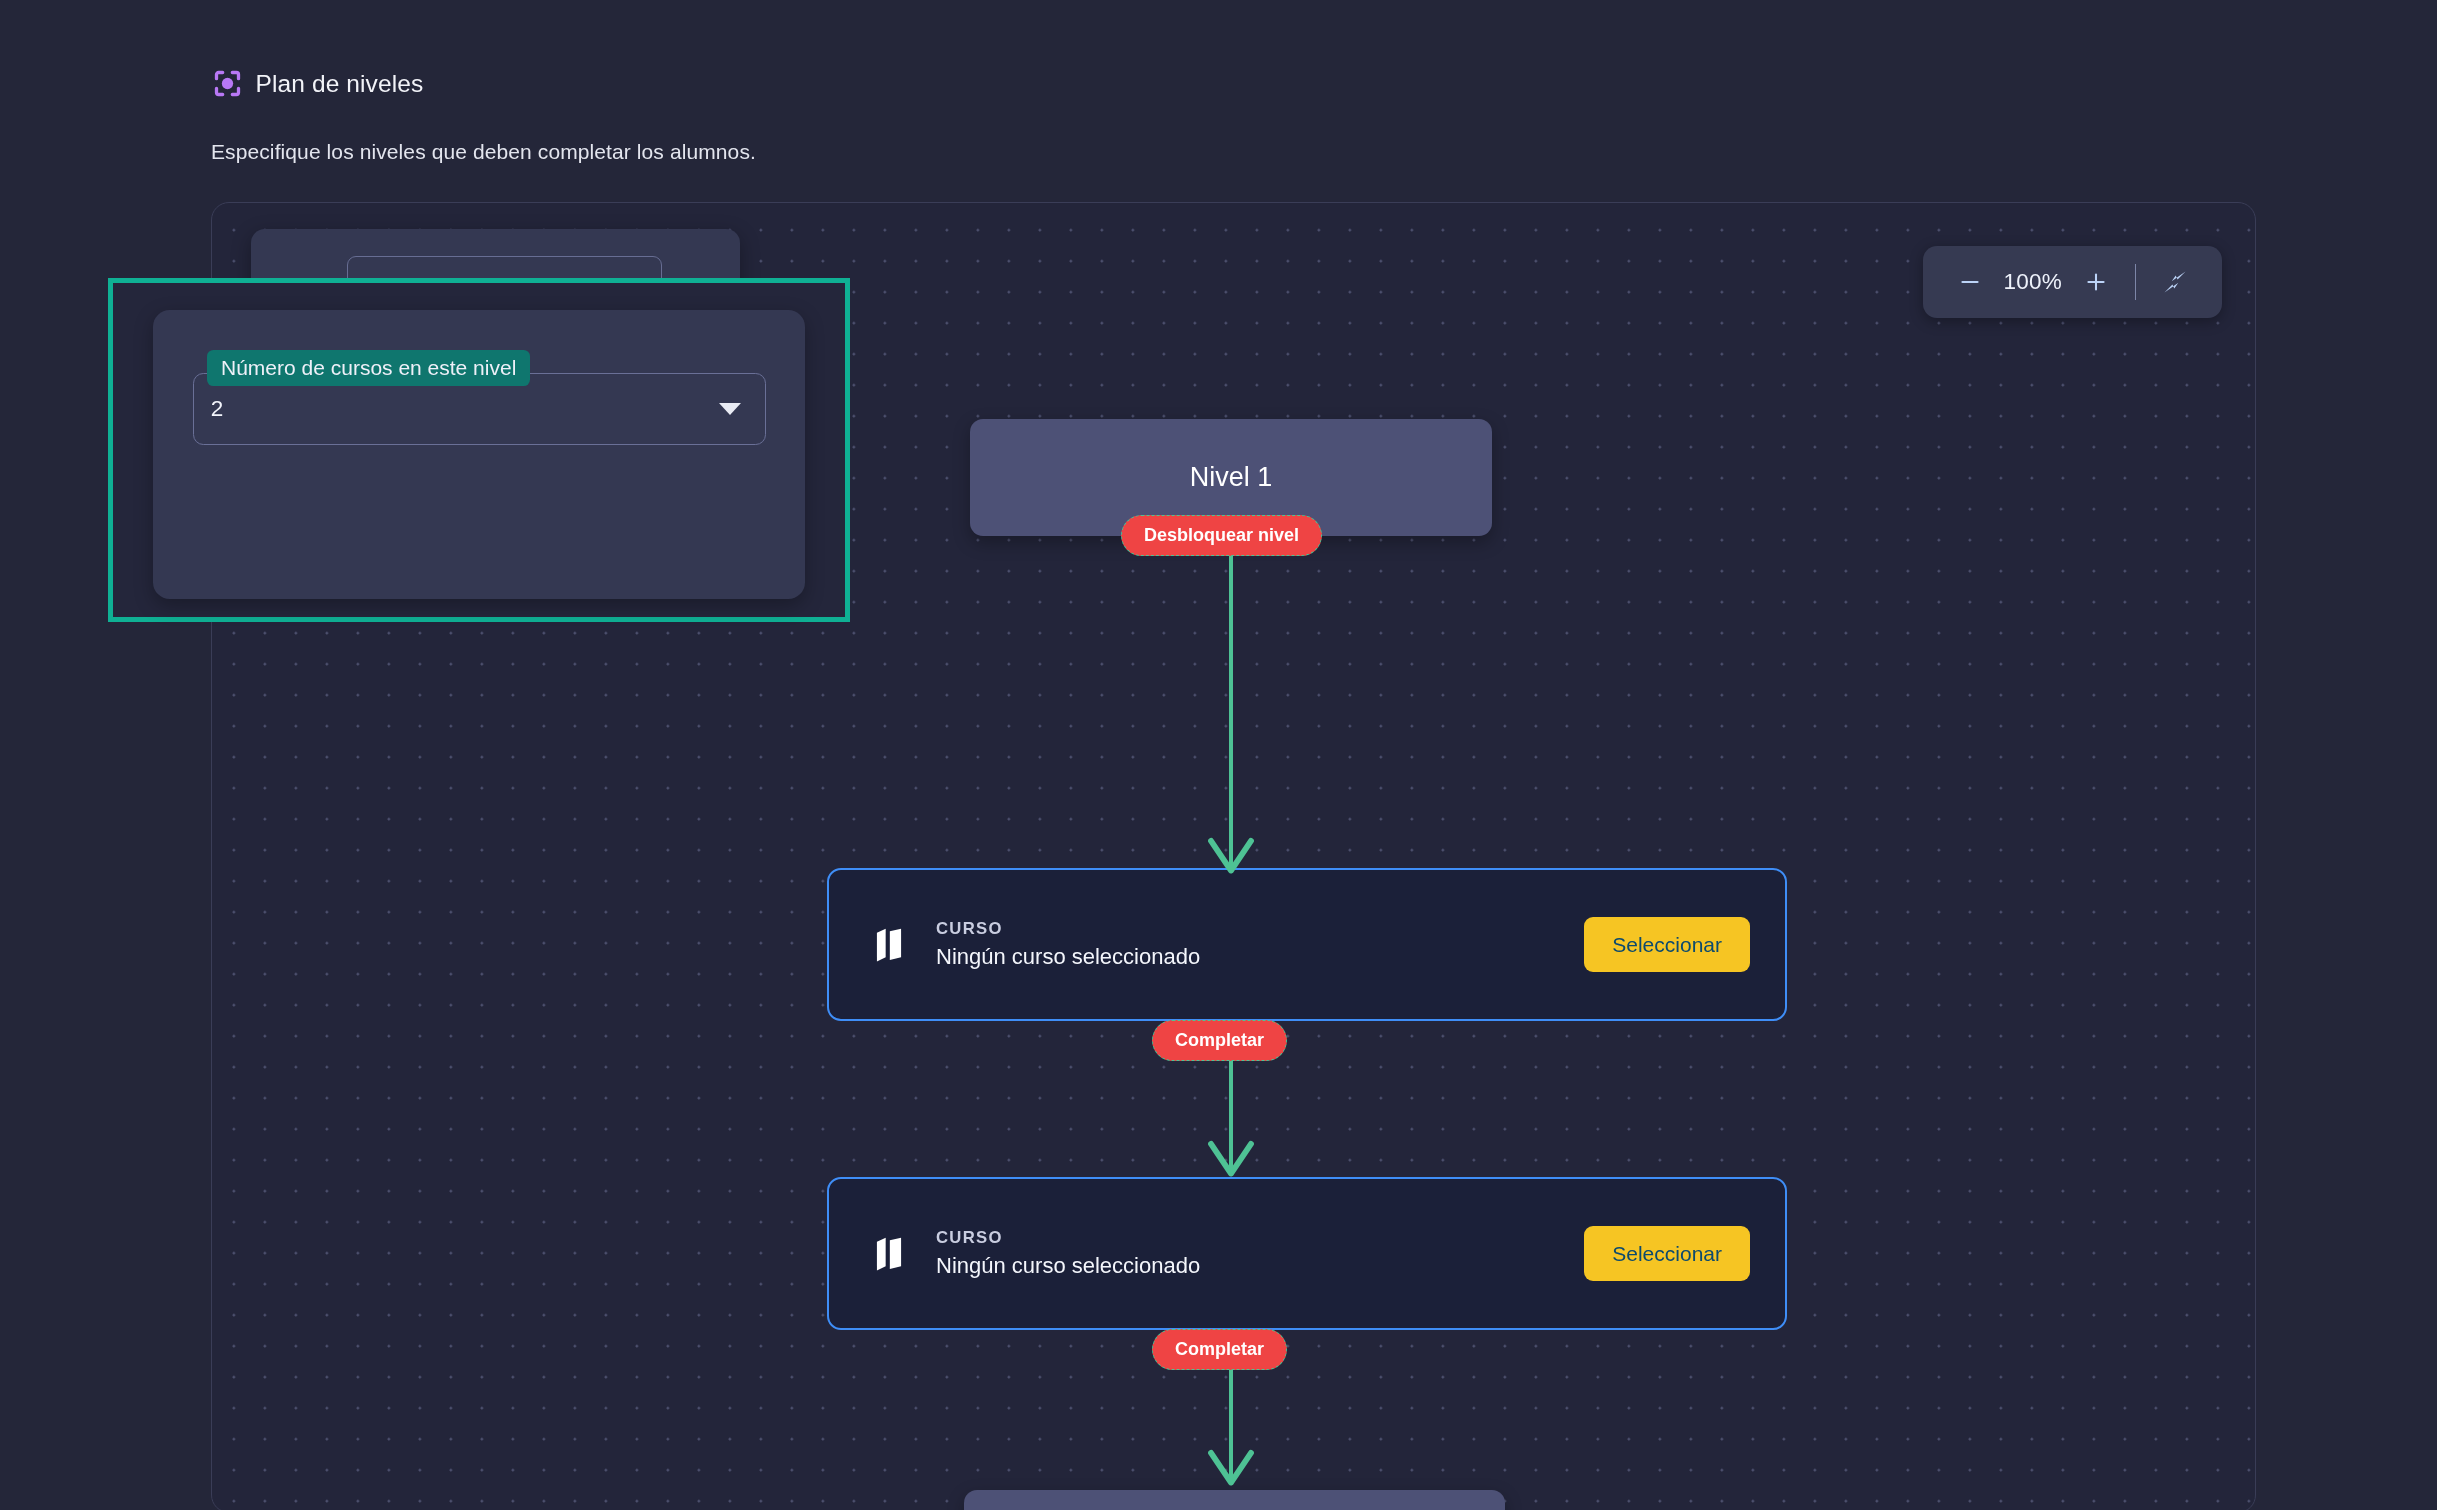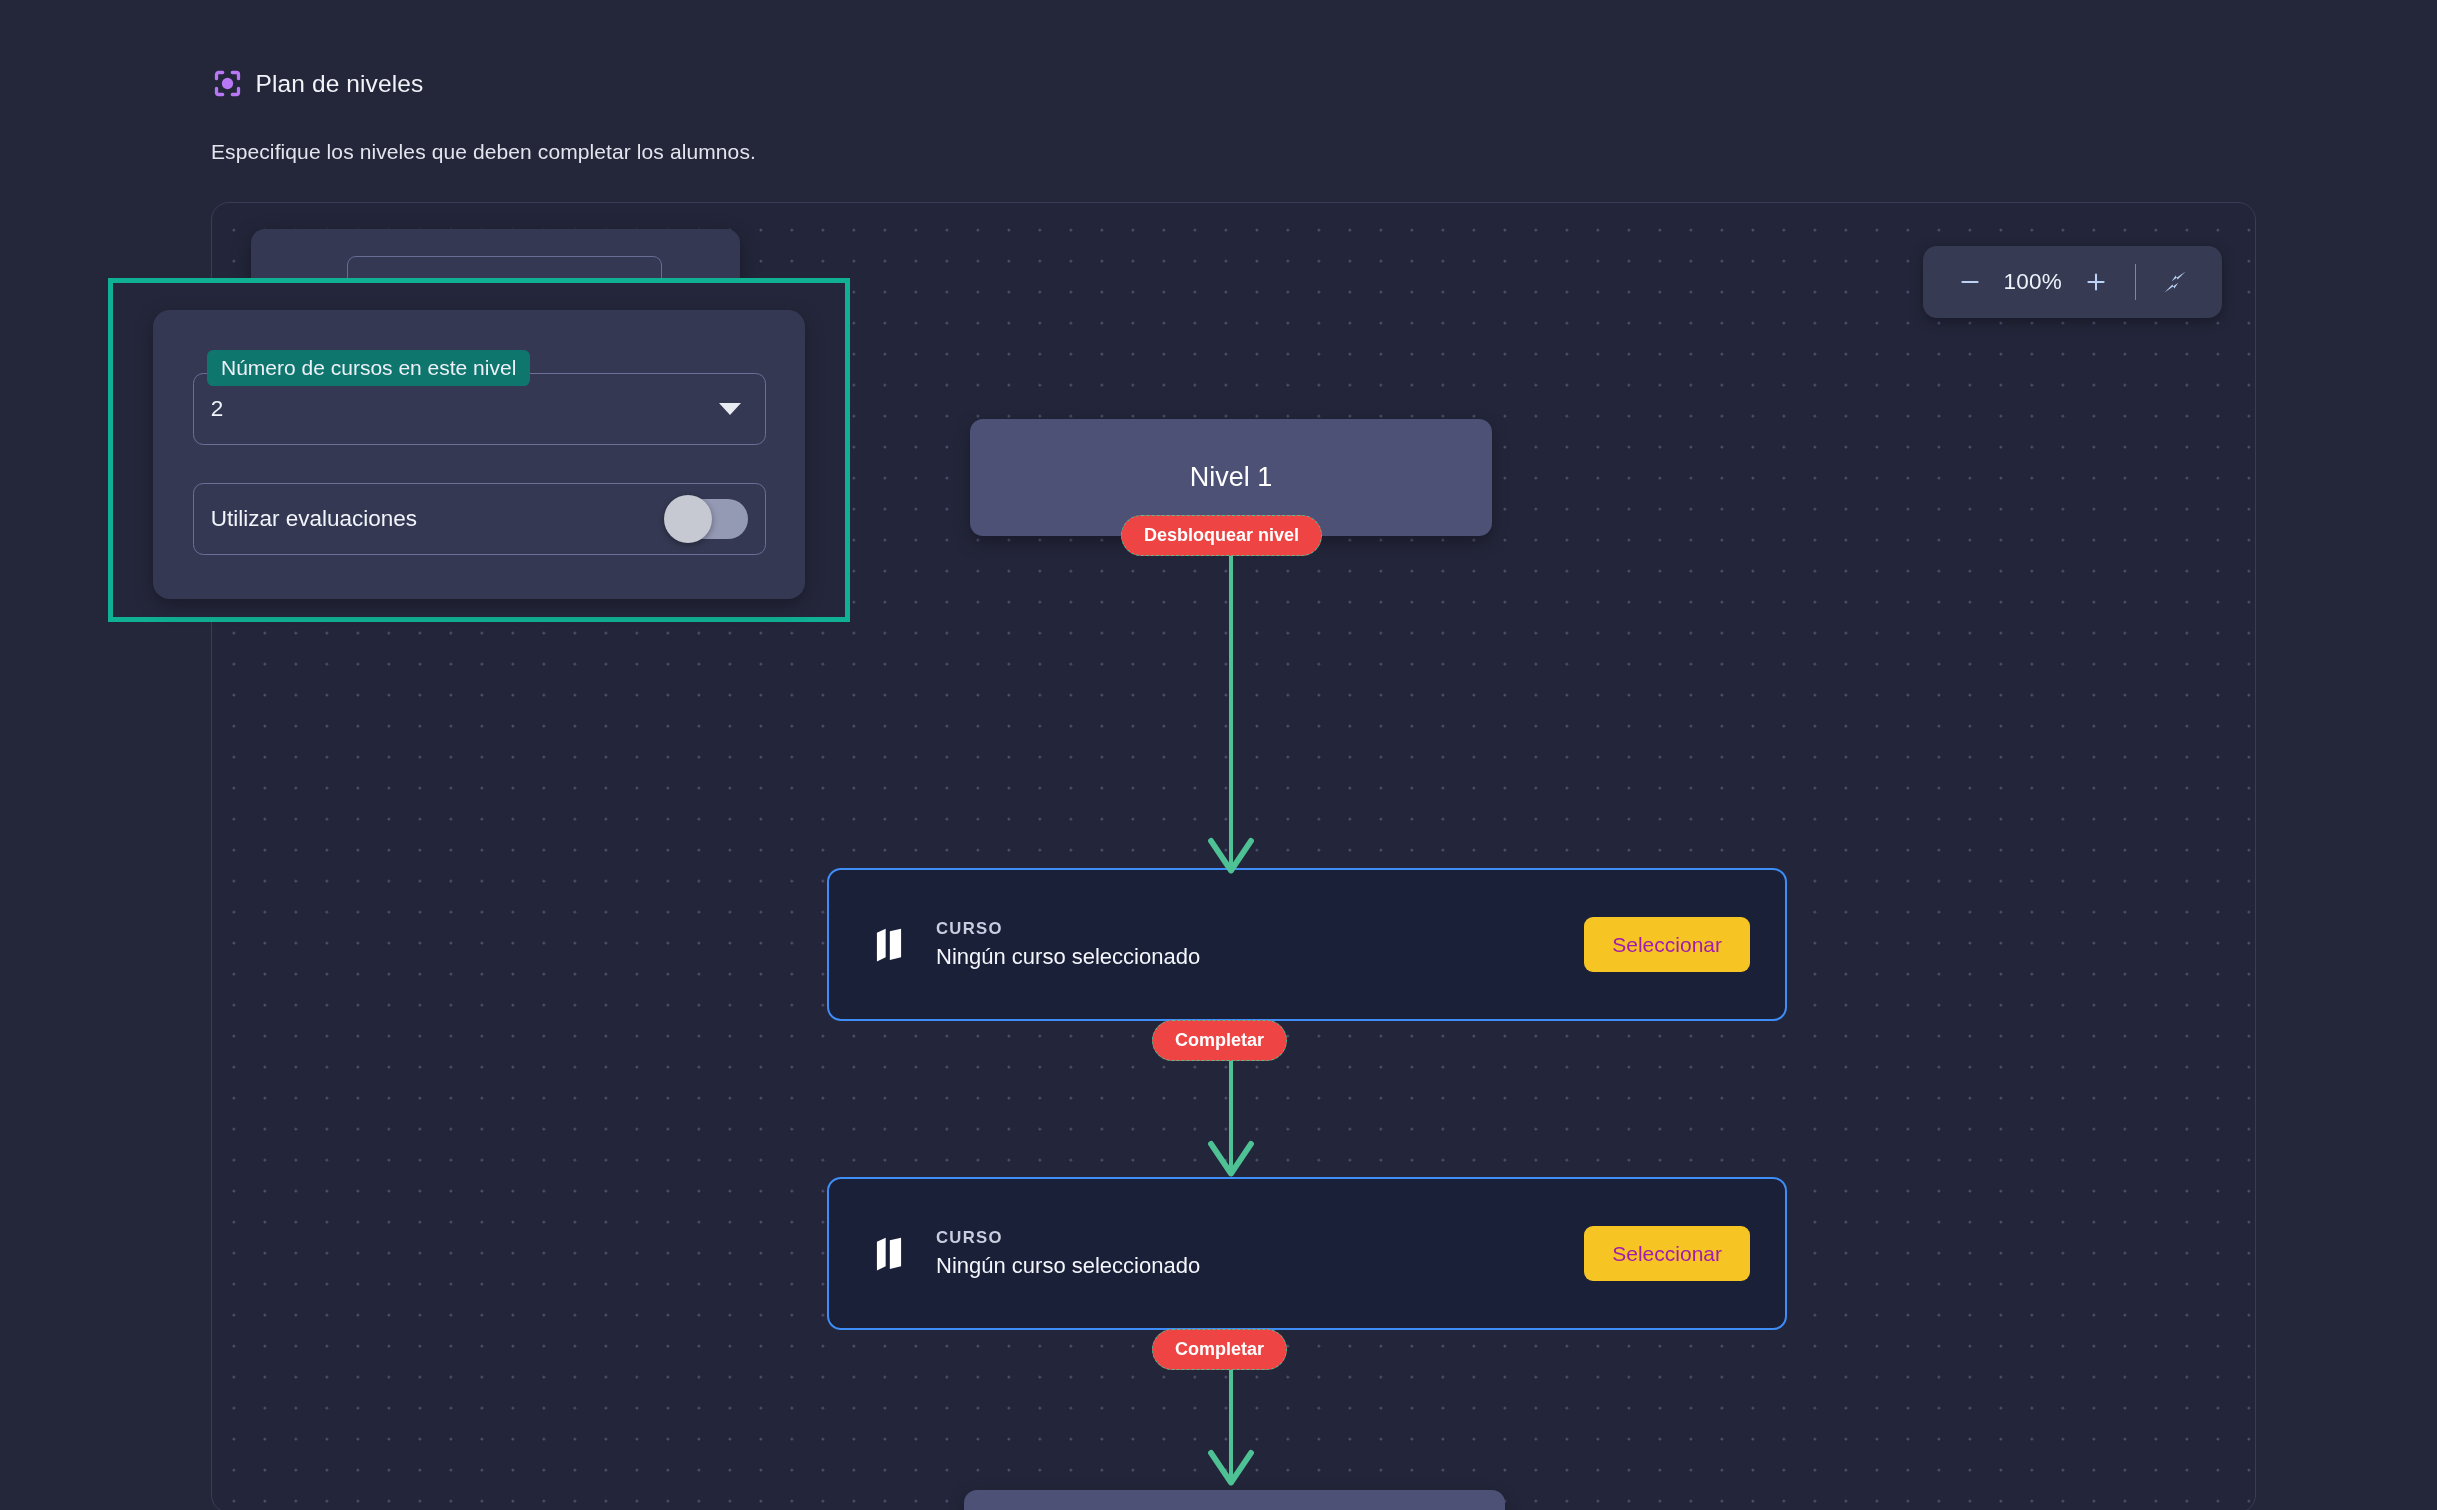--- a/index.html
+++ b/index.html
@@ -187,21 +187,21 @@
     padding: 0 35px;
   }
   .book-icon { width: 50px; height: 50px; flex: none; margin-right: 22px; }
   .course-text { display: flex; flex-direction: column; gap: 5.2px; }
   .course-kicker {
     font-size: 16.7px; color: #c9cde0; letter-spacing: 1.3px; font-weight: 700;
   }
   .course-name { font-size: 22px; color: #f4f6fc; }
   .btn-select {
     margin-left: auto;
-    background: #f6c523; color: #a21caf;
+    background: #f6c523; color: #0c4a6e;
     font-size: 21px; font-weight: 400;
     padding: 15.5px 28px; border: none; border-radius: 9px;
     cursor: pointer; font-family: "Liberation Sans", sans-serif;
     white-space: nowrap;
   }
 
   
   .edge-badge {
     position: absolute;
     background: #ef4444;
@@ -344,22 +344,16 @@
 
 <div class="hl-wrap">
   <div class="settings-panel">
 
     <div class="field num">
       <span class="float-label">Número de cursos en este nivel</span>
       <span class="sel-value">2</span>
       <span class="caret"></span>
     </div>
 
-    <div class="field toggle">
-      <span class="toggle-label">Utilizar evaluaciones</span>
-      <span class="switch">
-        <span class="knob"></span>
-      </span>
-    </div>
 
   </div>
 </div>
 
 
 </body></html>

